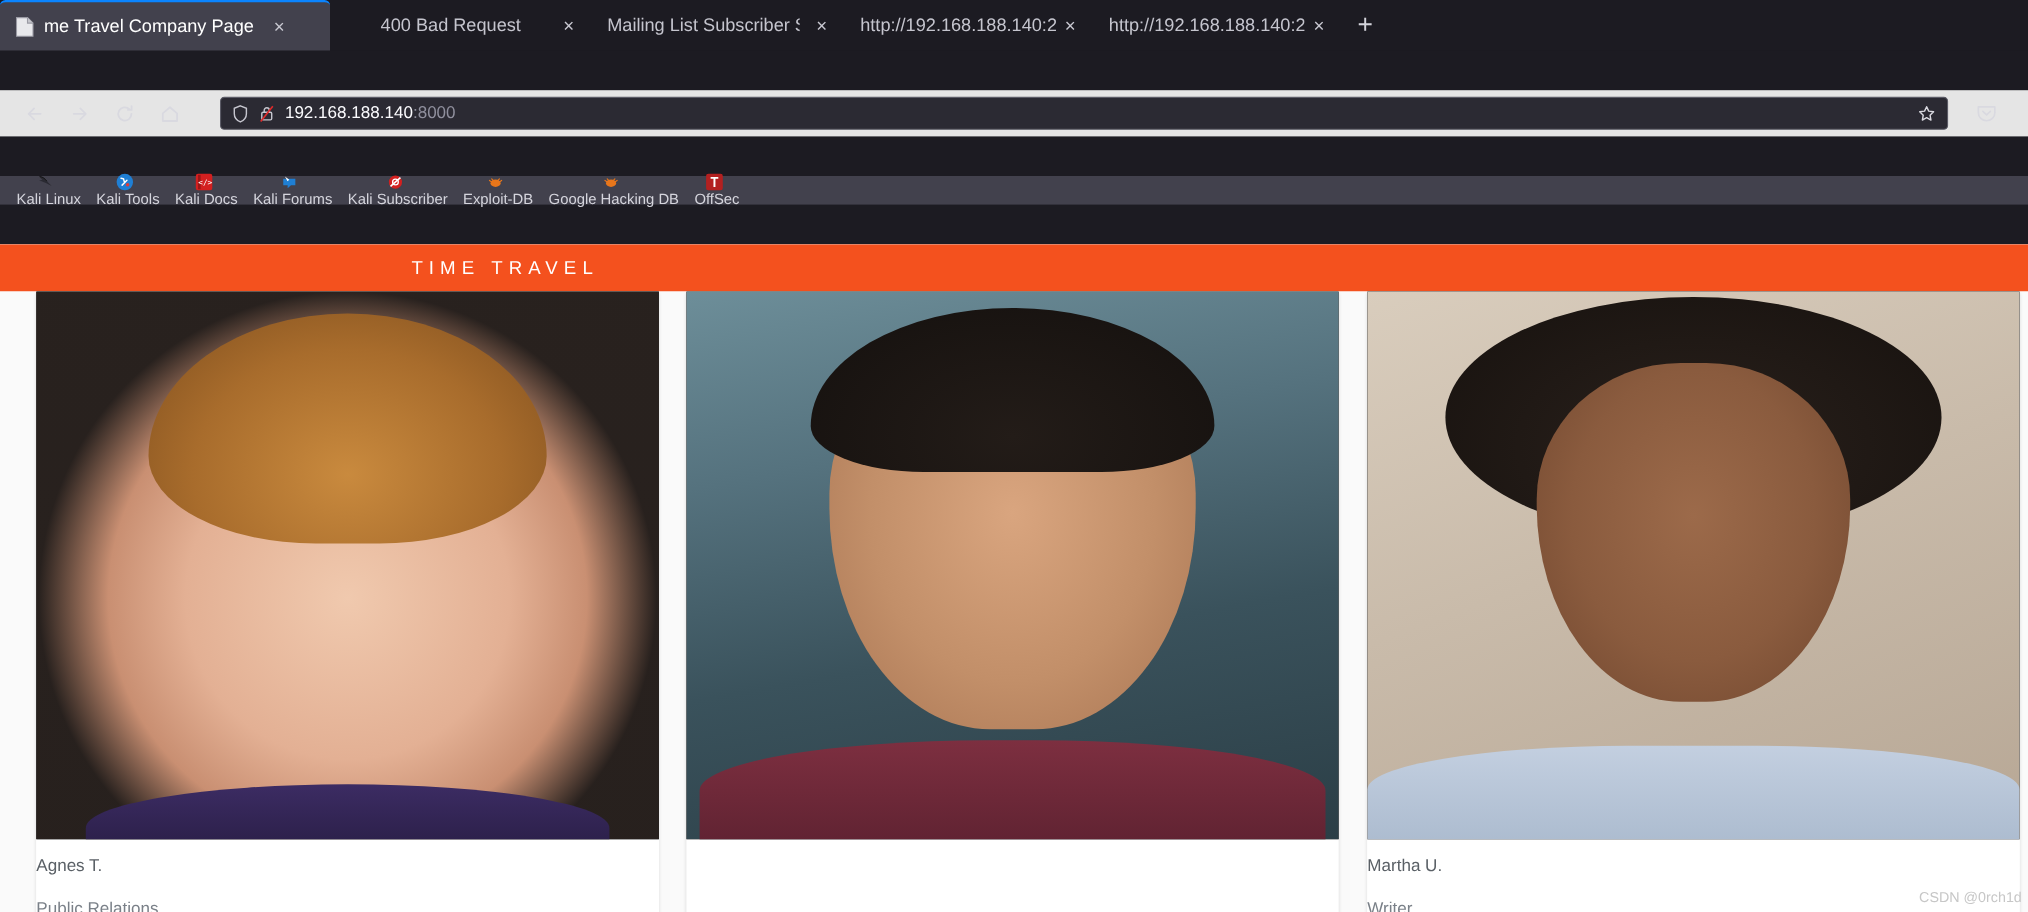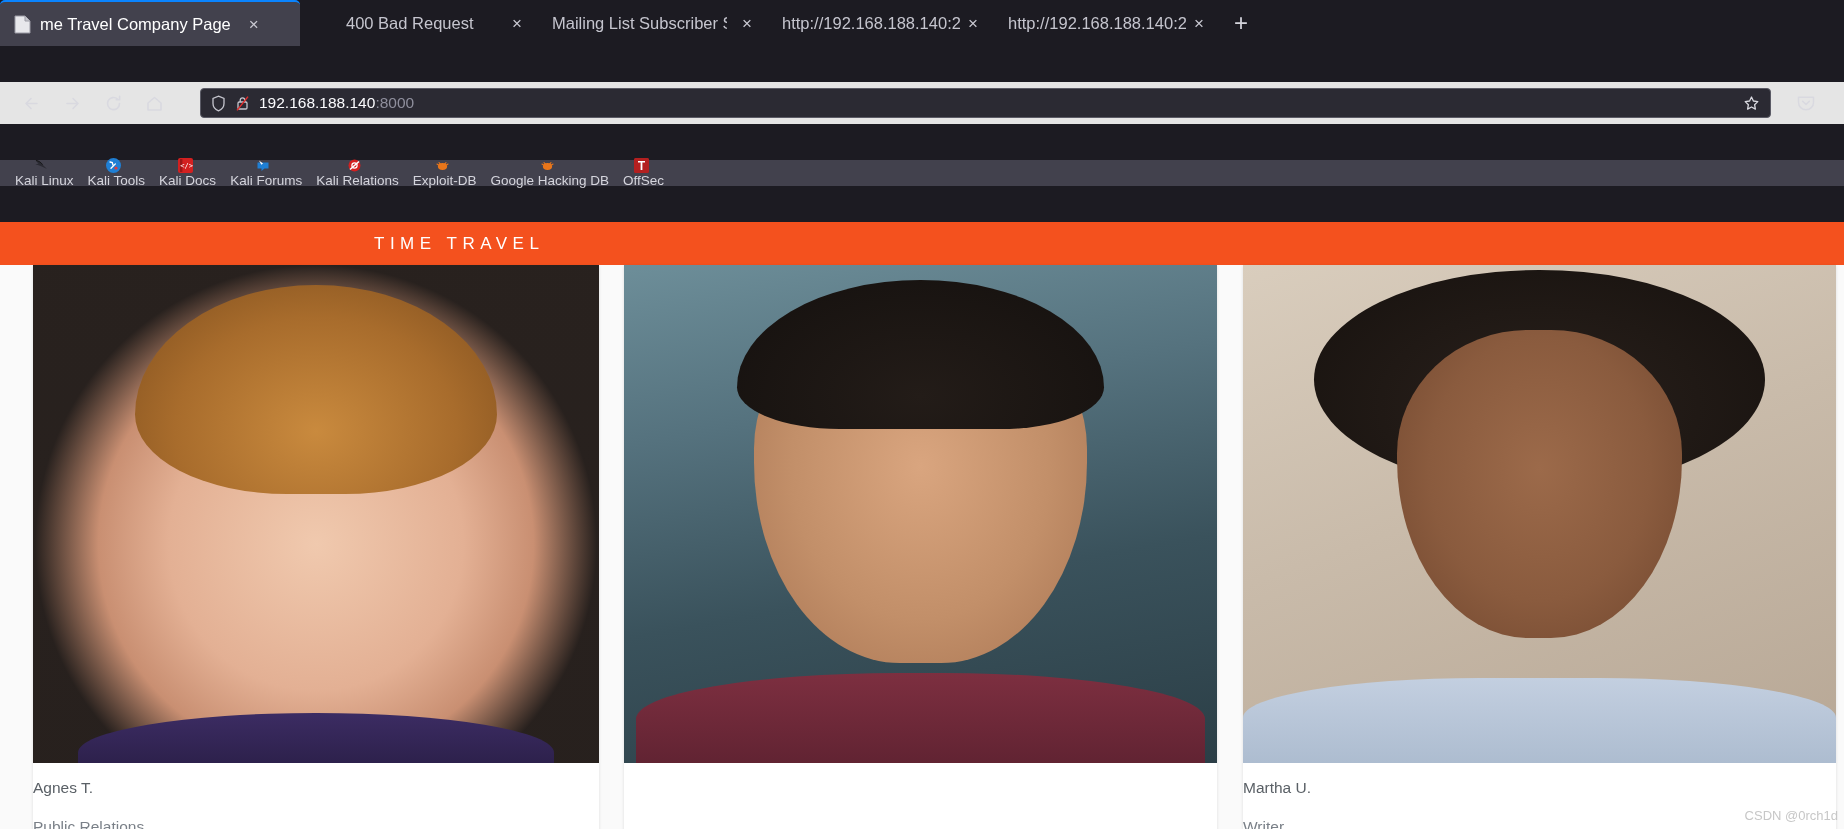--- a/index.html
+++ b/index.html
@@ -378,21 +378,21 @@
     </div>
 
     <div class="bm">
       <span class="bm-ico" style="background:transparent;">
         <svg width="15" height="15" viewBox="0 0 15 15">
             <circle cx="7.5" cy="7.5" r="6" fill="#d32020"></circle>
             <path d="M3 11.5L12 3.5" stroke="#fff" stroke-width="1.5"></path>
             <circle cx="7.5" cy="7.5" r="2.6" fill="none" stroke="#fff" stroke-width="1.2"></circle>
           </svg>
       </span>
-      <span>Kali Relations</span>
+      <span>Kali Subscriber</span>
     </div>
 
     <div class="bm">
       <span class="bm-ico" style="background:transparent;">
         <svg width="15" height="15" viewBox="0 0 15 15">
             <ellipse cx="7.5" cy="8.5" rx="4.6" ry="3.4" fill="#e8761b"></ellipse>
             <path d="M2 6l2.4 1.6M13 6l-2.4 1.6M4 4.6l2 2M11 4.6l-2 2" stroke="#e8761b" stroke-width="1.1" stroke-linecap="round"></path>
           </svg>
       </span>
       <span>Exploit-DB</span>

